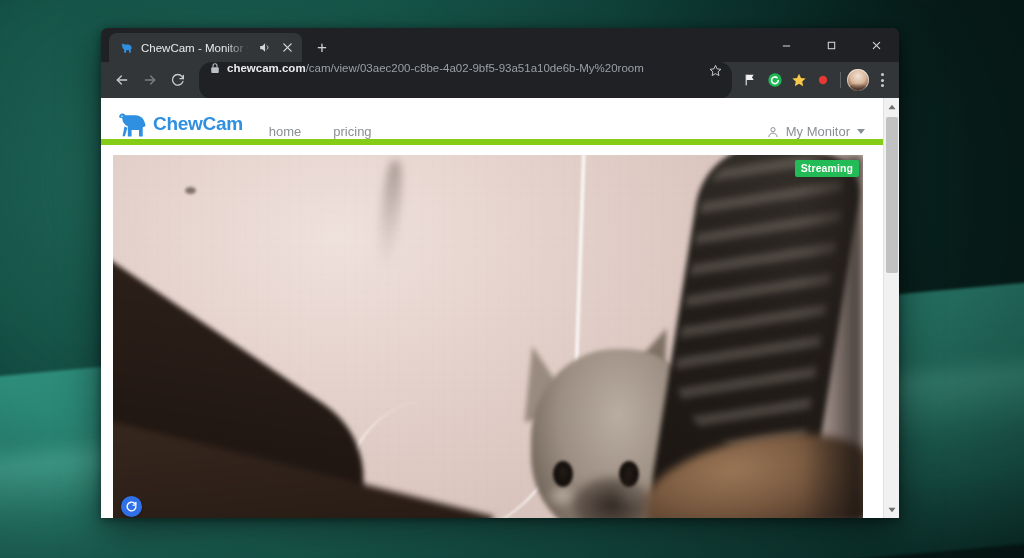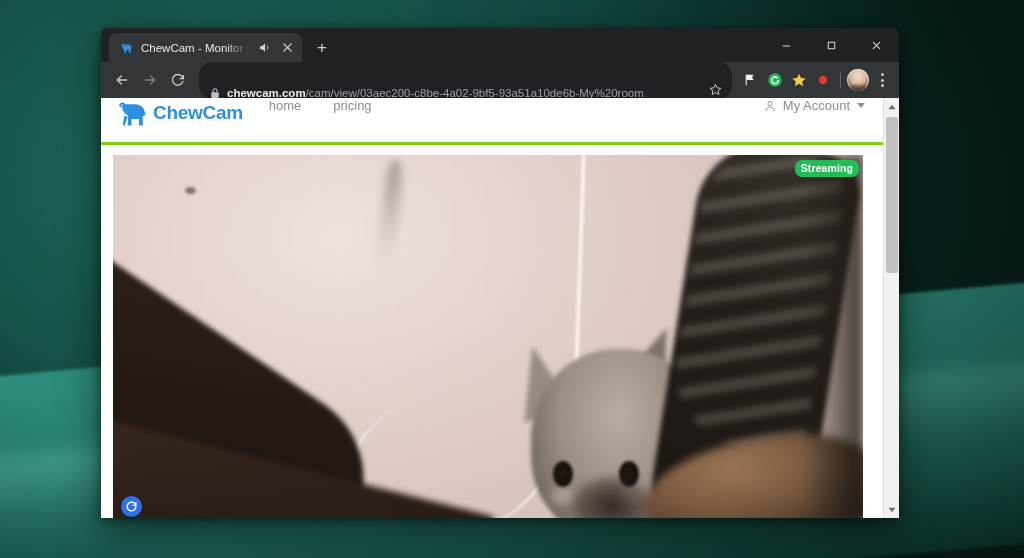--- a/index.html
+++ b/index.html
@@ -155,22 +155,22 @@
     flex: 0 0 auto;
   }
   .nav-btn.disabled { color: #6b6f72; }
   #omnibox {
     flex: 1 1 auto;
     height: 37px;
     margin: 0 6px 0 6px;
     background: #202124;
     border-radius: 13px;
     display: flex;
-    align-items: flex-end;
-    padding: 0 8px 0 11px;
+    align-items: flex-start;
+    padding: 0 8px 16px 11px;
     gap: 7px;
     min-width: 0;
   }
   #lock-icon { flex: 0 0 auto; display:flex; align-items:center; color:#9aa0a6; }
   #url-text {
     flex: 1 1 auto;
     font-size: 11.5px;
     color: #9aa0a6;
     white-space: nowrap;
     overflow: hidden;
@@ -229,23 +229,23 @@
     flex: 1 1 auto;
     position: relative;
     overflow: hidden;
     background: #fff;
   }
 
   
   #site-nav {
     height: 47px;
     background: #fff;
-    border-bottom: 3px solid #84cc16;
-    display: flex;
-    align-items: flex-start;
+    border-bottom: 6px solid #84cc16;
+    display: flex;
+    align-items: flex-end;
     padding: 0 18px 0 15px;
   }
   #brand {
     display: flex;
     align-items: center;
     gap: 1px;
     flex: 0 0 auto;
   }
   #brand-text {
     font-size: 19px;
@@ -465,21 +465,21 @@
   }
 
   #streaming-badge {
     position: absolute;
     right: 4px; top: 5px;
     background: #22bb55;
     color: #ffffff;
     font-size: 10.5px;
     font-weight: bold;
     padding: 2px 6px 3px 6px;
-    border-radius: 7px;
+    border-radius: 2px;
     letter-spacing: 0.1px;
     z-index: 5;
   }
   #reload-fab {
     position: absolute;
     left: 8px; bottom: 10px;
     width: 21px; height: 21px;
     border-radius: 50%;
     background: #2f6fe8;
     display: flex; align-items: center; justify-content: center;
@@ -657,21 +657,21 @@
             <span class="nav-link">pricing</span>
           </div>
 
           <div id="account">
             <span>
               <svg width="14" height="14" viewBox="0 0 24 24" fill="none" stroke="#8a8f94" stroke-width="1.7">
                 <circle cx="12" cy="8" r="3.6"></circle>
                 <path d="M5 20c0-3.7 3.1-6 7-6s7 2.3 7 6" stroke-linecap="round"></path>
               </svg>
             </span>
-            <span>My Account</span>
+            <span>My Monitor</span>
             <span id="account-caret"></span>
           </div>
         </div>
 
         <div id="stream-wrap">
           <div id="stream-video">
             <div class="v-wall"></div>
             <div class="v-wall-tex"></div>
             <div class="v-speck"></div>
             <div class="v-smudge"></div>

